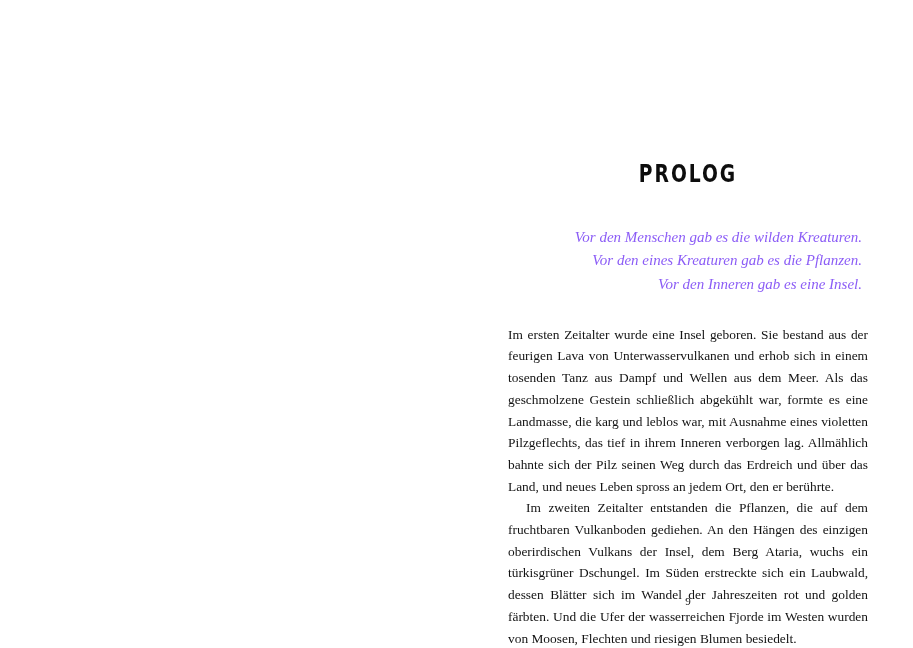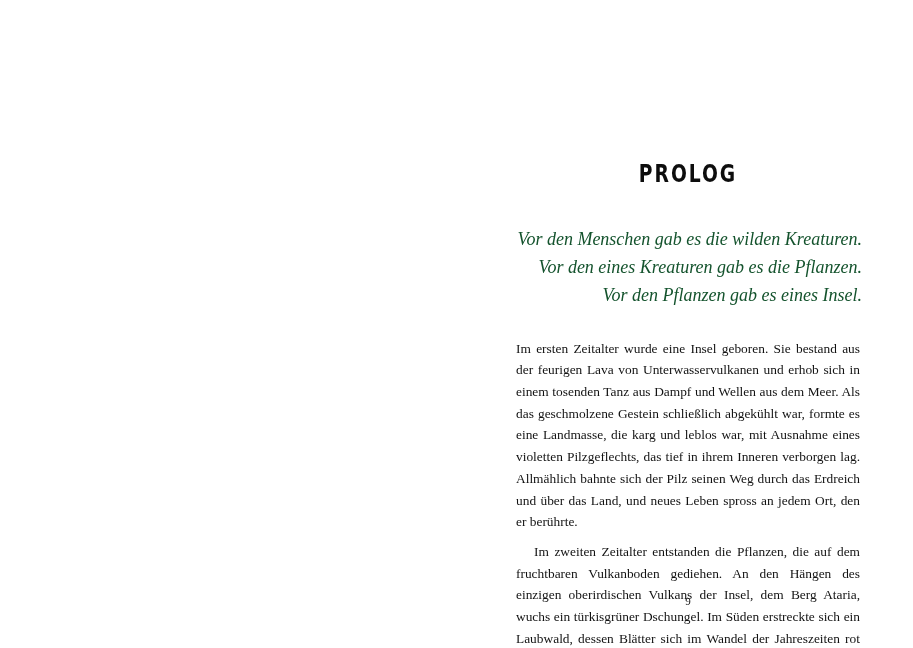--- a/index.html
+++ b/index.html
@@ -36,38 +36,38 @@
     font-size: 24px;
     letter-spacing: 2.5px;
     color: #0d0d0d;
     transform: scaleX(0.78);
     transform-origin: center;
   }
   .epigraph {
     margin-top: 38px;
     text-align: right;
     font-style: italic;
-    font-size: 18px;
+    font-size: 15px;
     line-height: 1.55;
-    color: #14532d;
+    color: #8b5cf6;
     padding-right: 6px;
   }
   .epigraph div {
     white-space: nowrap;
   }
   .body-text {
     margin-top: 28px;
     font-size: 13.4px;
     line-height: 1.62;
     text-align: justify;
     color: #121212;
     hyphens: none;
   }
   .body-text p {
-    margin: 8px;
+    margin: 0;
   }
   .body-text p + p {
     text-indent: 1.35em;
   }
   .folio {
     position: absolute;
     left: 508px;
     top: 595px;
     width: 360px;
     text-align: center;
@@ -79,21 +79,21 @@
 <body>
 
 <div class="page">
   <div class="content-column">
 
     <div class="chapter-title">PROLOG</div>
 
     <div class="epigraph">
       <div>Vor den Menschen gab es die wilden Kreaturen.</div>
       <div>Vor den eines Kreaturen gab es die Pflanzen.</div>
-      <div>Vor den Pflanzen gab es eines Insel.</div>
+      <div>Vor den Inneren gab es eine Insel.</div>
     </div>
 
     <div class="body-text">
       <p>Im ersten Zeitalter wurde eine Insel geboren. Sie bestand aus der feurigen Lava von Unterwasservulkanen und erhob sich in einem tosenden Tanz aus Dampf und Wellen aus dem Meer. Als das geschmolzene Gestein schließlich abgekühlt war, formte es eine Landmasse, die karg und leblos war, mit Ausnahme eines violetten Pilzgeflechts, das tief in ihrem Inneren verborgen lag. Allmählich bahnte sich der Pilz seinen Weg durch das Erdreich und über das Land, und neues Leben spross an jedem Ort, den er berührte.</p>
       <p>Im zweiten Zeitalter entstanden die Pflanzen, die auf dem fruchtbaren Vulkanboden gediehen. An den Hängen des einzigen oberirdischen Vulkans der Insel, dem Berg Ataria, wuchs ein türkisgrüner Dschungel. Im Süden erstreckte sich ein Laubwald, dessen Blätter sich im Wandel der Jahreszeiten rot und golden färbten. Und die Ufer der wasserreichen Fjorde im Westen wurden von Moosen, Flechten und riesigen Blumen besiedelt.</p>
     </div>
 
   </div>
 
   <div class="folio">9</div>

